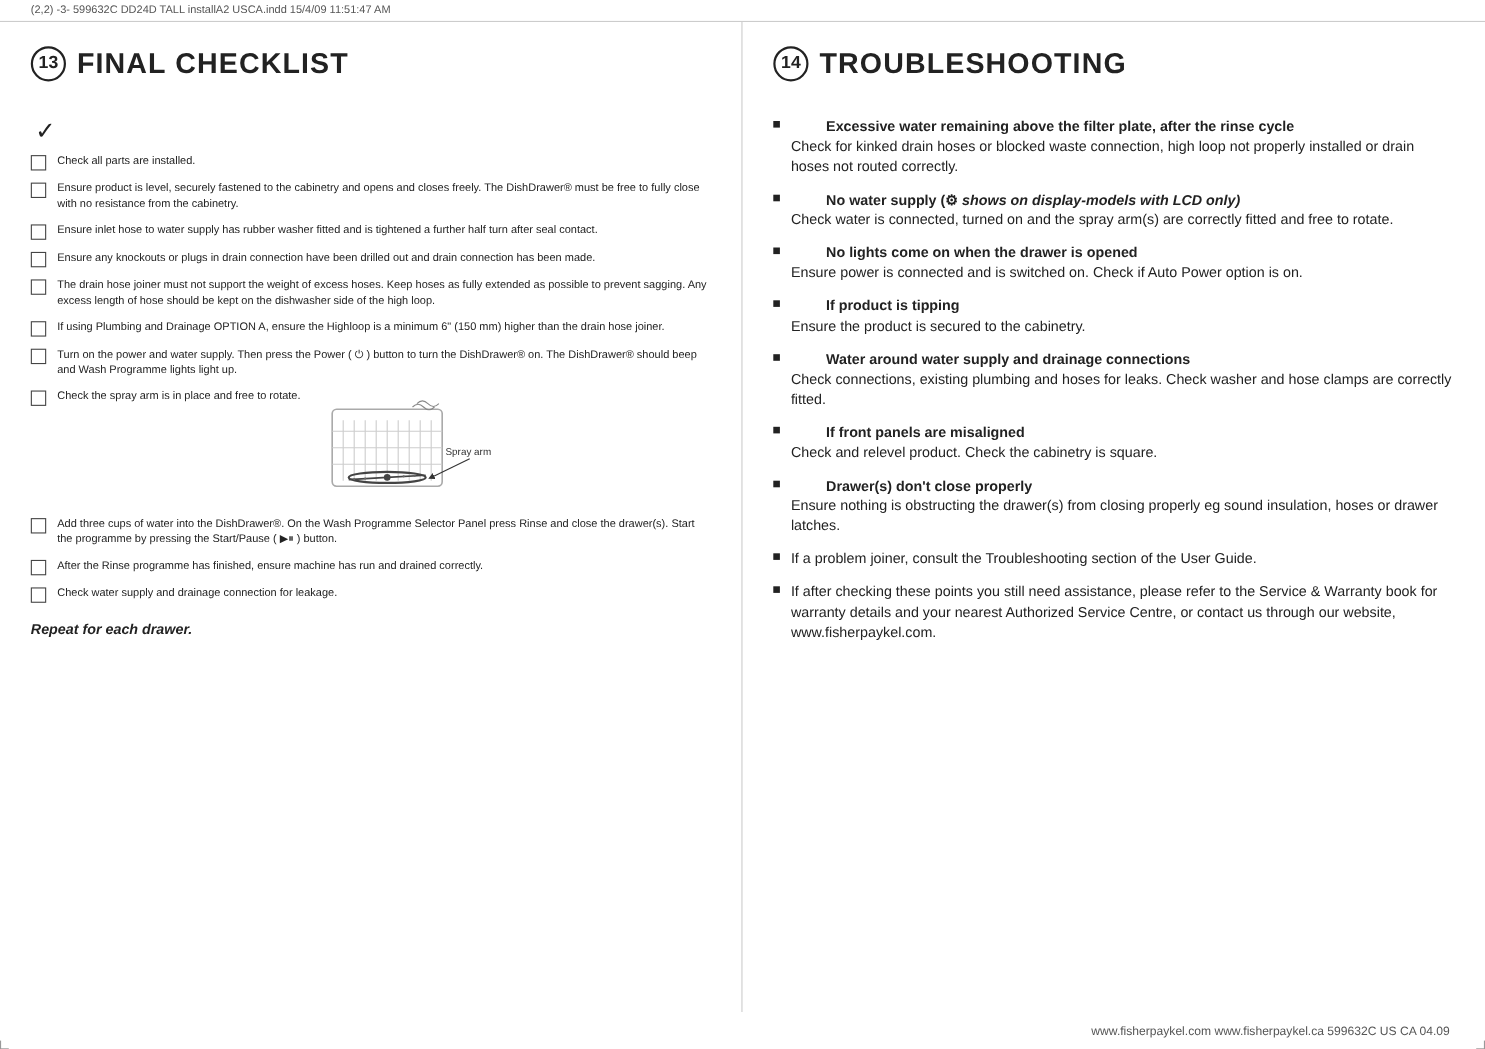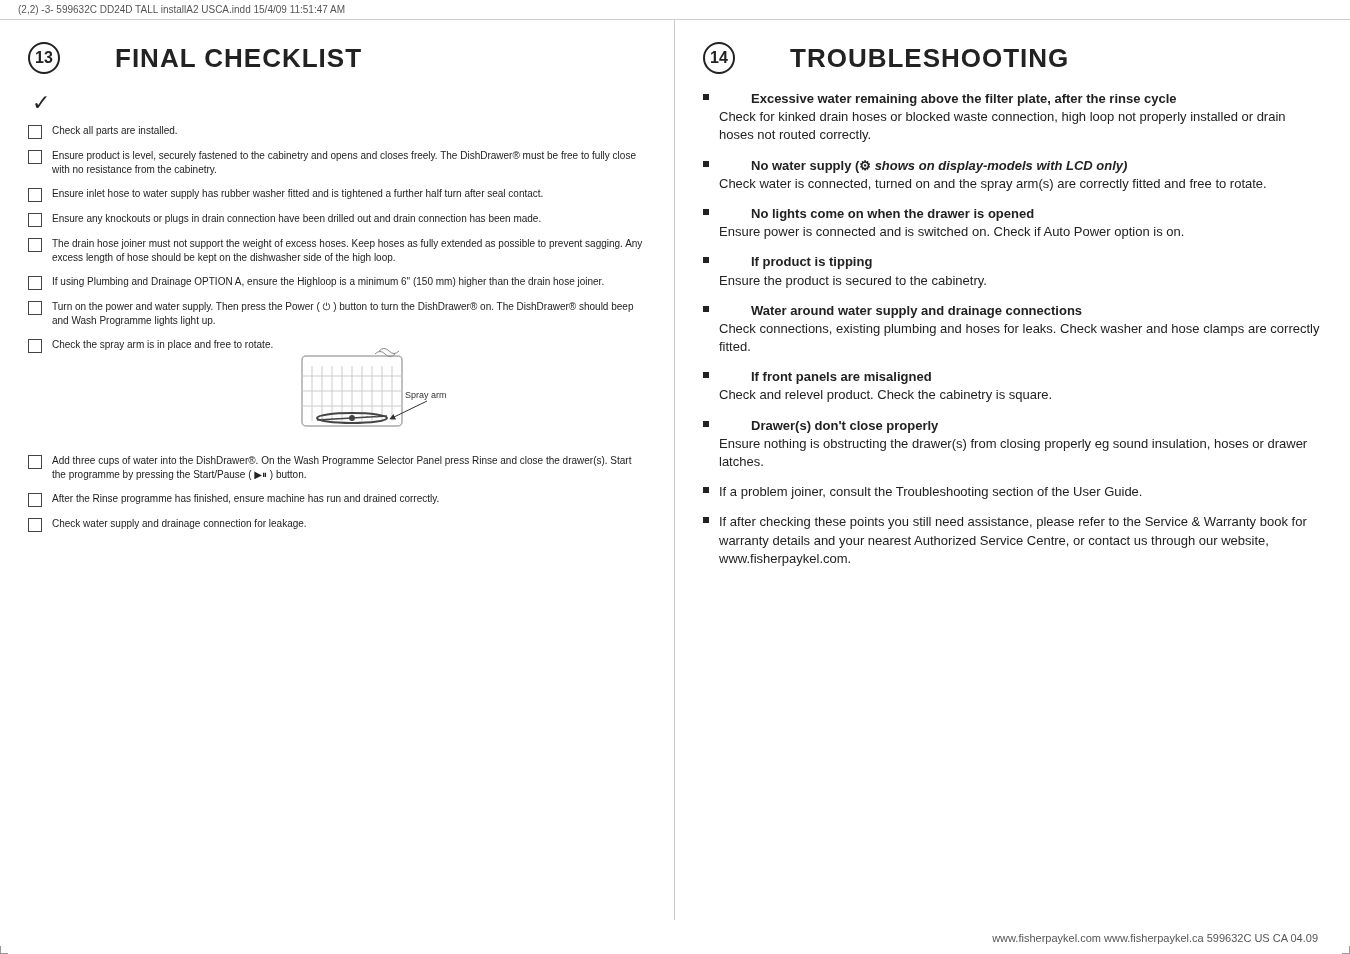--- a/index.html
+++ b/index.html
@@ -9,21 +9,21 @@
       background: #fff;
       color: #222;
       width: 1350px;
       min-height: 954px;
       position: relative;
     }
 
     .page-header-bar {
       font-size: 10px;
       color: #555;
-      padding: 4px 18px;
+      padding: 4px 28px;
       border-bottom: 1px solid #ccc;
     }
 
     .main-layout {
       display: flex;
       width: 100%;
       min-height: 900px;
     }
 
     .left-column {
@@ -32,23 +32,22 @@
       border-right: 1px solid #ccc;
     }
 
     .right-column {
       width: 50%;
       padding: 22px 28px 20px 28px;
     }
 
     .section-header {
       display: flex;
-      align-items: flex-end;
-      margin-bottom: 16px;
-      gap: 45px;
+      align-items: flex-start;
+      margin-bottom: 32px;
     }
 
     .section-number {
       display: inline-flex;
       align-items: center;
       justify-content: center;
       width: 32px;
       height: 32px;
       border-radius: 50%;
       border: 2px solid #222;
@@ -282,20 +281,21 @@
     <div class="checklist-item">
       <div class="checkbox"></div>
       <div class="checklist-text">After the Rinse programme has finished, ensure machine has run and drained correctly.</div>
     </div>
 
     <div class="checklist-item">
       <div class="checkbox"></div>
       <div class="checklist-text">Check water supply and drainage connection for leakage.</div>
     </div>
 
+    <div class="repeat-text">Repeat for each drawer.</div>
   </div>
 
   <div class="right-column">
     <div class="section-header">
       <div class="section-number">14</div>
       <div class="section-title">TROUBLESHOOTING</div>
     </div>
 
     <ul class="trouble-list">
 

